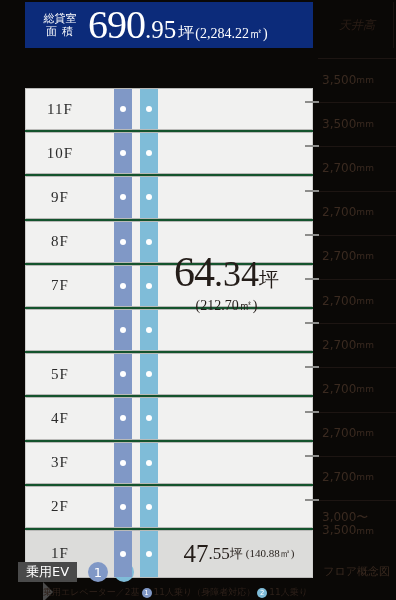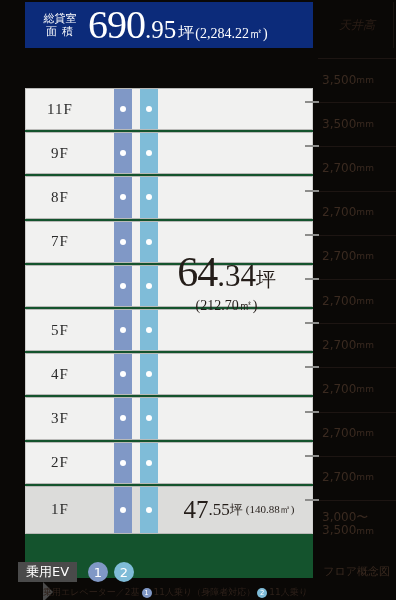--- a/index.html
+++ b/index.html
@@ -132,21 +132,21 @@
     width: 173px;
     text-align: center;
     z-index: 6;
     pointer-events: none;
   }
   #center-area .line1 {
     color: #241d19;
     white-space: nowrap;
   }
   #center-area .big { font-size: 42px; letter-spacing: -1px; }
-  #center-area .dec { font-size: 31px; }
+  #center-area .dec { font-size: 36px; }
   #center-area .unit { font-size: 20px; font-family: "DejaVu Sans", sans-serif; }
   #center-area .line2 { font-size: 14px; color: #241d19; margin-top: 1px; }
 
   
   #ceilings {
     position: absolute;
     left: 318px; top: 58px;
     width: 78px; height: 490px;
   }
   .ceil-row {
@@ -254,20 +254,29 @@
       <span class="sub">(2,284.22㎡)</span>
     </div>
   </div>
 
   <div id="ceiling-head-box"></div>
   <div id="ceiling-head">天井高</div>
 
   <div id="building">
       <div class="floor" style="height: 42.2px; margin-top: 0px;">
         <div class="floor-label">11F</div>
+        <div class="shaft ev1">
+          <div class="dot"></div>
+        </div>
+        <div class="shaft ev2">
+          <div class="dot"></div>
+        </div>
+      </div>
+      <div class="floor" style="height: 42.2px; margin-top: 2px;">
+        <div class="floor-label">10F</div>
         <div class="shaft ev1">
           <div class="dot"></div>
         </div>
         <div class="shaft ev2">
           <div class="dot"></div>
         </div>
       </div>
       <div class="floor" style="height: 42.2px; margin-top: 2px;">
         <div class="floor-label">9F</div>
         <div class="shaft ev1">

